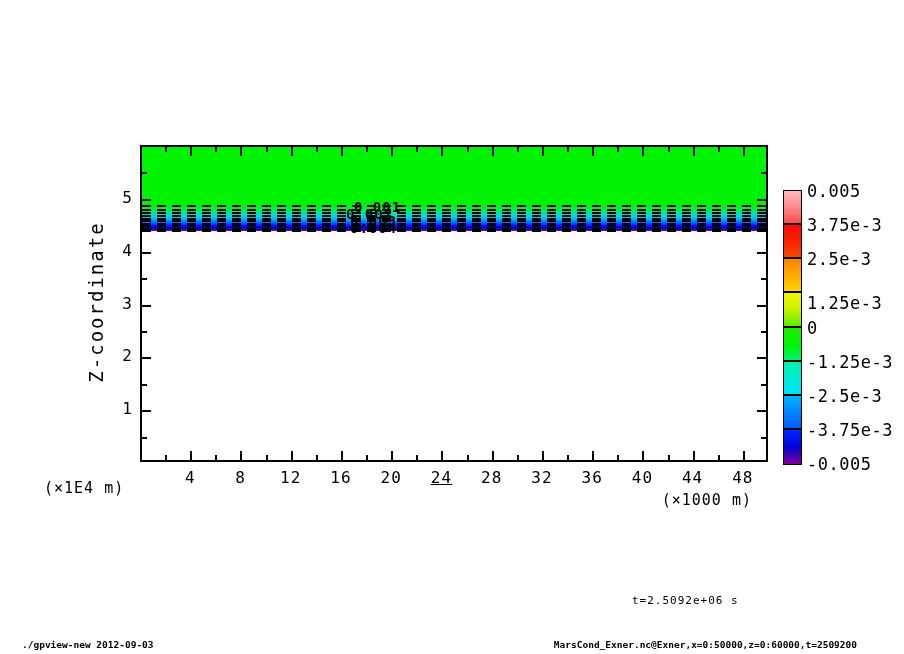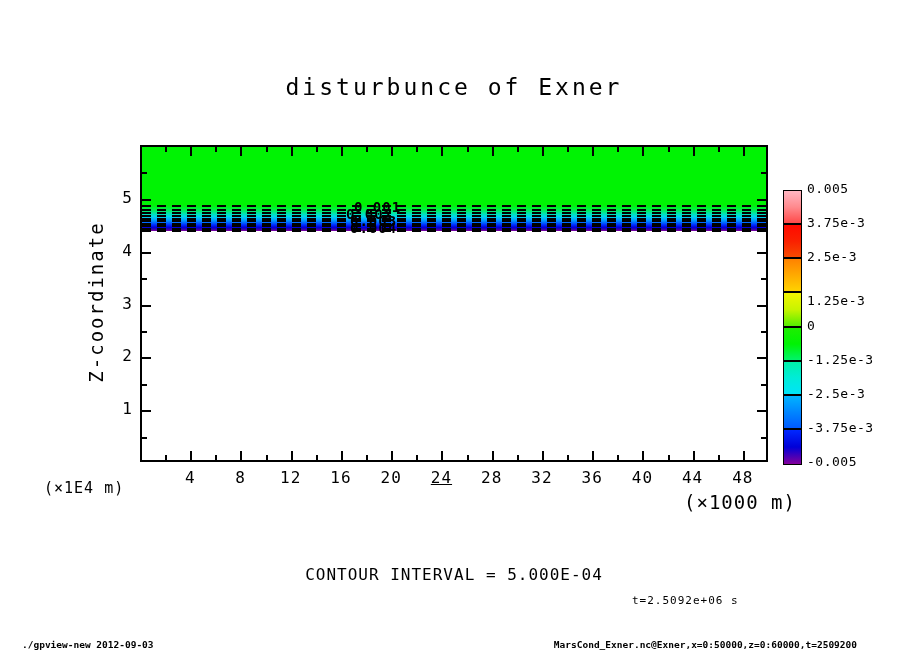--- a/index.html
+++ b/index.html
@@ -12,36 +12,35 @@
   .grad-band{left:0;top:58px;width:100%;height:26px;}
   .dashline{left:0;width:100%;height:2px;
     background:repeating-linear-gradient(90deg,#000 0 9px,transparent 9px 15px);}
   .clabel{font-size:14px;font-weight:bold;line-height:1;letter-spacing:1px;}
   .tick{background:#000;}
   .xticklab{width:44px;text-align:center;font-size:16px;letter-spacing:1px;}
   .yticklab{width:26px;text-align:right;font-size:16px;}
   .ylabel{left:96px;top:302px;font-size:19px;letter-spacing:2px;transform:translate(-50%,-50%) rotate(-90deg);transform-origin:center;}
   .xlabel{left:140px;top:516px;width:628px;text-align:center;font-size:19px;letter-spacing:2px;}
   .yunit{left:44px;top:479px;font-size:15px;letter-spacing:1px;}
-  .xunit{left:572px;top:491px;width:224px;text-align:right;font-size:19px;letter-spacing:1px;}
+  .xunit{left:528px;top:491px;width:224px;text-align:right;font-size:15px;letter-spacing:1px;}
   #colorbar{left:783px;top:190px;width:17px;height:273px;border:1px solid #000;box-sizing:content-box;}
   .cbarcell{left:0;width:17px;border-bottom:2px solid #000;box-sizing:border-box;}
   .cbarcell:last-child{border-bottom:none;}
-  .cbarlab{left:807px;font-size:13px;letter-spacing:0.5px;}
+  .cbarlab{left:807px;font-size:17px;letter-spacing:0.5px;}
   .cinote{left:140px;top:565px;width:628px;text-align:center;font-size:16px;letter-spacing:1px;}
   .timenote{left:632px;top:594px;font-size:11px;letter-spacing:1px;}
   .footl{left:22px;top:639px;font-size:9.5px;font-weight:bold;}
   .footr{right:47px;top:639px;font-size:9.5px;font-weight:bold;}
 </style>
 </head>
 <body>
 
 <div id="canvas">
 
-  <div class="abs title">disturbunce of Exner</div>
 
   <div class="abs" id="plot">
     <div class="abs zero-fill" style="background: rgb(0, 243, 3);"></div>
     <div class="abs grad-band" style="background: linear-gradient(rgb(0, 243, 3) 0%, rgb(0, 238, 74) 18%, rgb(0, 229, 168) 32%, rgb(0, 216, 232) 44%, rgb(0, 170, 255) 56%, rgb(0, 108, 255) 67%, rgb(0, 40, 255) 77%, rgb(0, 0, 216) 86%, rgb(46, 0, 174) 93%, rgb(132, 0, 155) 100%);"></div>
     <div id="dashes">
         <div class="abs dashline" style="top: 58px;"></div>
         <div class="abs dashline" style="top: 61.5px;"></div>
         <div class="abs dashline" style="top: 65px;"></div>
         <div class="abs dashline" style="top: 68px;"></div>
         <div class="abs dashline" style="top: 70.5px;"></div>
@@ -172,19 +171,18 @@
       <div class="abs cbarlab" style="top: 215.125px;">3.75e-3</div>
       <div class="abs cbarlab" style="top: 249.25px;">2.5e-3</div>
       <div class="abs cbarlab" style="top: 293px;">1.25e-3</div>
       <div class="abs cbarlab" style="top: 317.5px;">0</div>
       <div class="abs cbarlab" style="top: 351.625px;">-1.25e-3</div>
       <div class="abs cbarlab" style="top: 385.75px;">-2.5e-3</div>
       <div class="abs cbarlab" style="top: 419.875px;">-3.75e-3</div>
       <div class="abs cbarlab" style="top: 454px;">-0.005</div>
     </div>
 
-  <div class="abs cinote">CONTOUR INTERVAL = 5.000E-04</div>
   <div class="abs timenote">t=2.5092e+06 s</div>
 
   <div class="abs footl">./gpview-new  2012-09-03</div>
   <div class="abs footr">MarsCond_Exner.nc@Exner,x=0:50000,z=0:60000,t=2509200</div>
 
 </div>
 
 </body></html>

